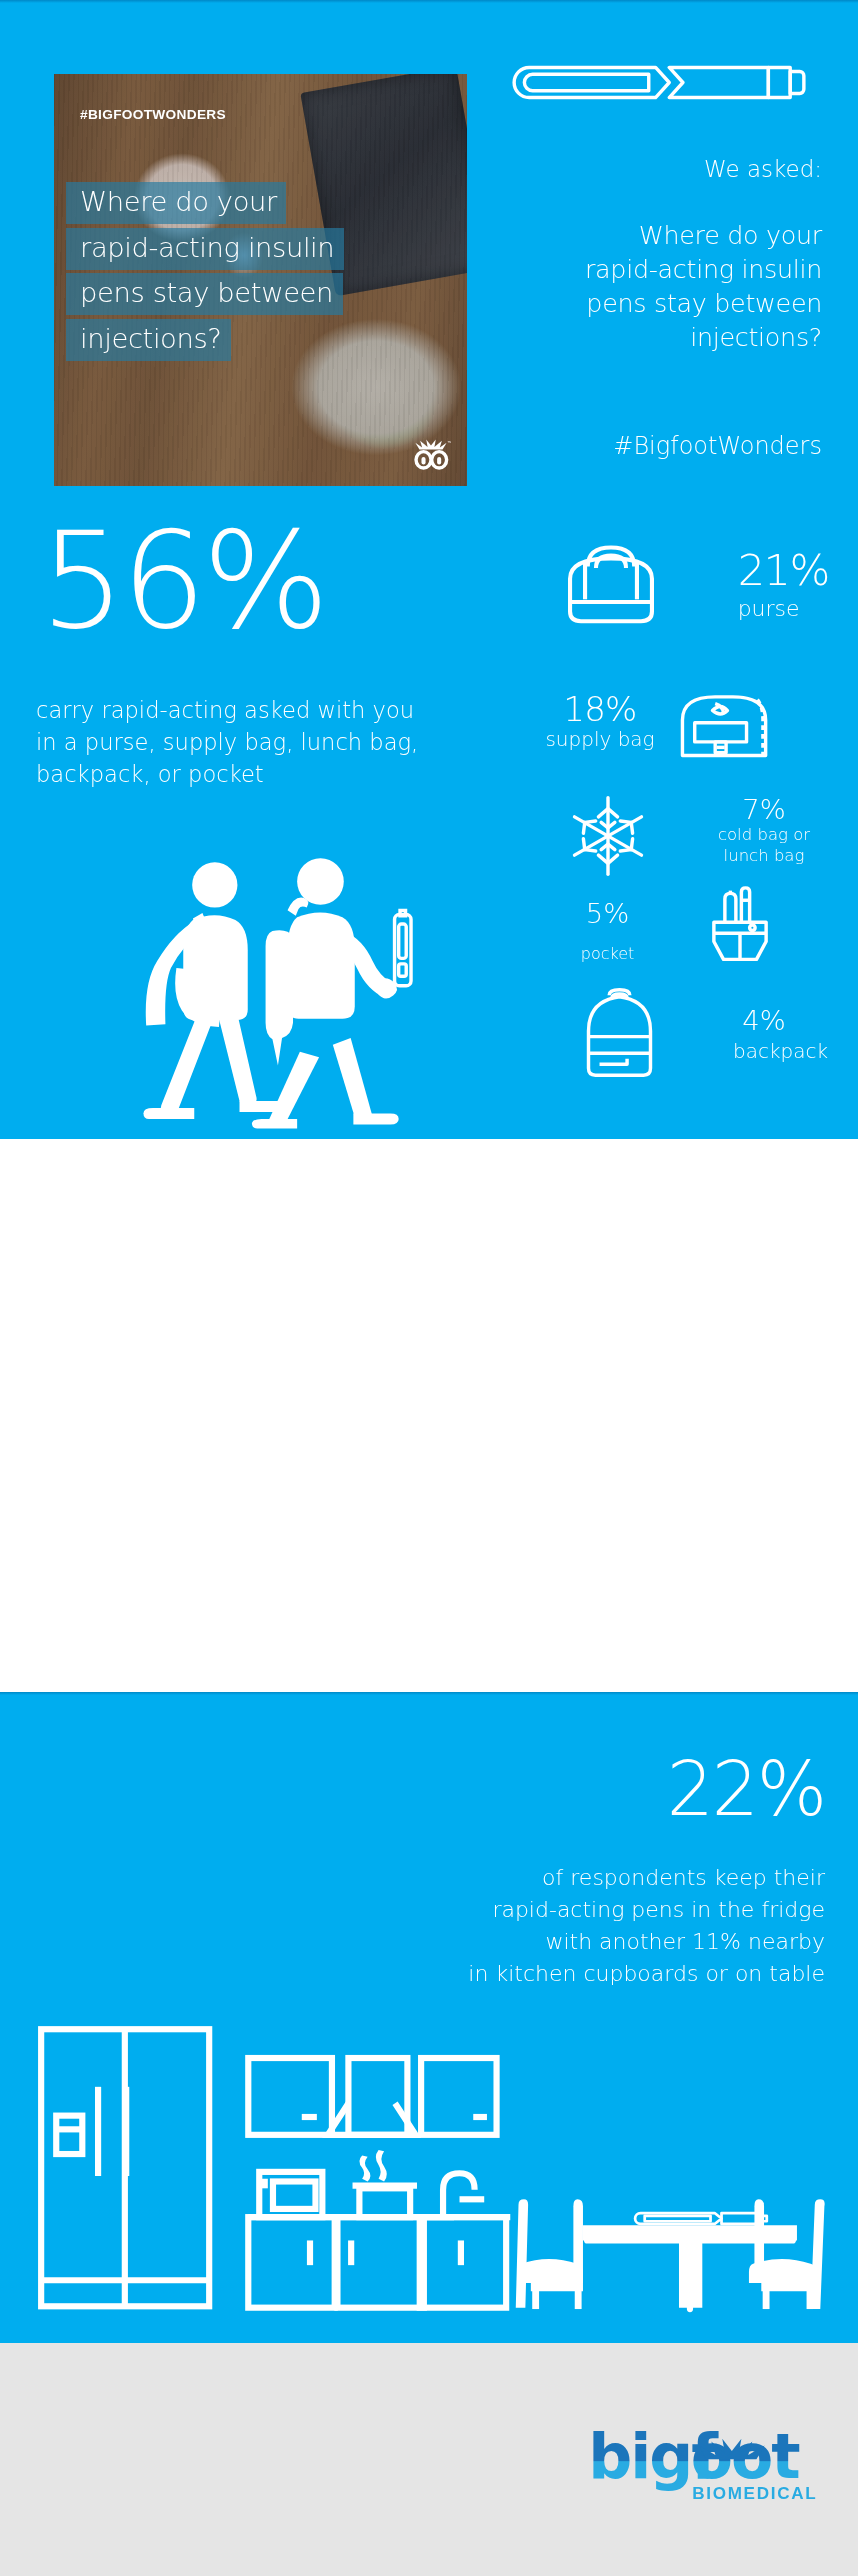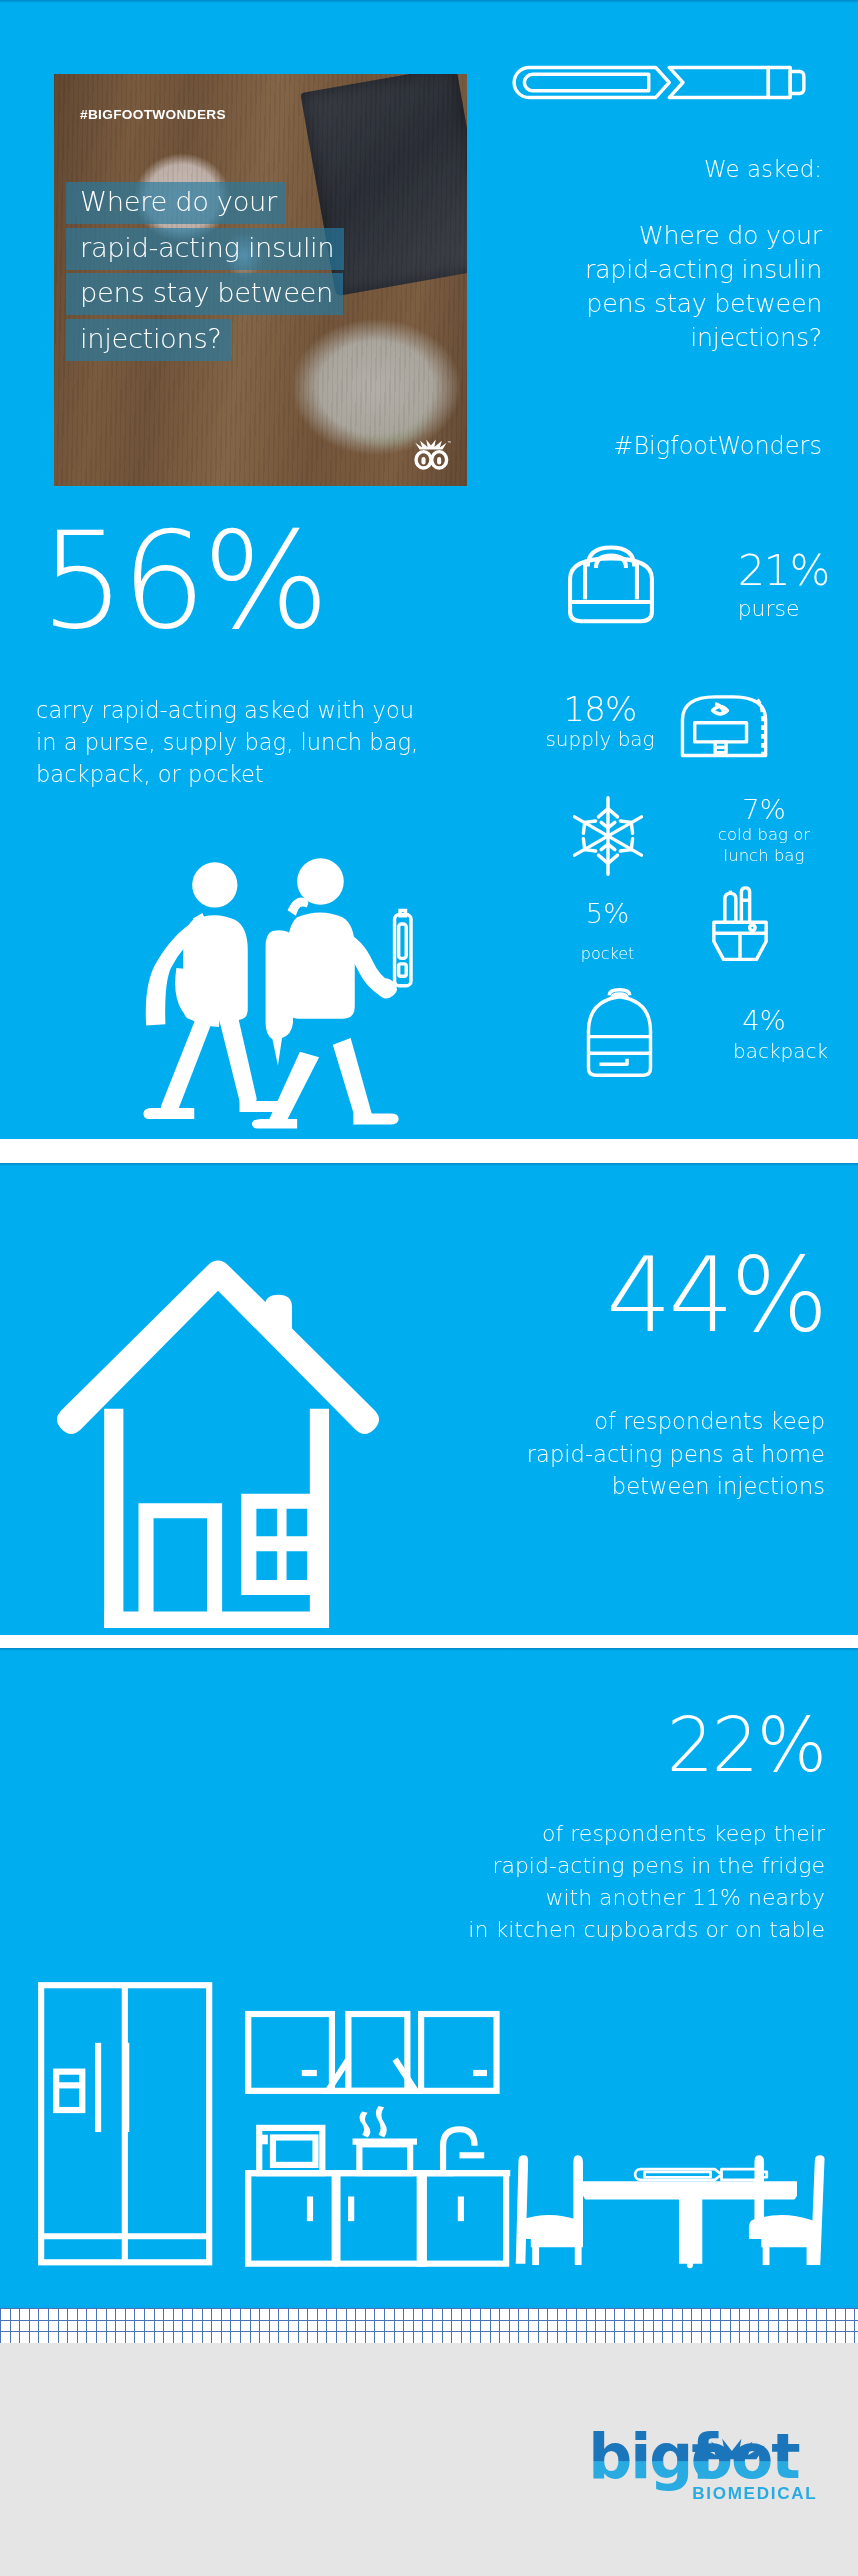--- a/index.html
+++ b/index.html
@@ -127,21 +127,21 @@
     font-size:103px; line-height:1; font-family:"DejaVu Sans", sans-serif;
     font-weight:300; letter-spacing:-3.4px;
   }
   .copy44{
     position:absolute; right:33px; top:242px; width:425px; text-align:right; color:#fff;
     font-size:22.6px; line-height:1.44; font-family:"DejaVu Sans", sans-serif; font-weight:300;
   }
 
   
   #div2 { top:1635px; height:12.4px; }
-  #sec3 { top:1648px; height:696px; }
+  #sec3 { top:1692px; height:696px; }
   .pct22{
     position:absolute; right:33px; top:60px; color:#fff; text-align:right;
     font-size:74px; line-height:1; font-family:"DejaVu Sans", sans-serif;
     font-weight:300; letter-spacing:-2.1px;
   }
   .copy22{
     position:absolute; right:33px; top:170px; width:549px; text-align:right; color:#fff;
     font-size:22px; line-height:1.46; font-family:"DejaVu Sans", sans-serif; font-weight:300;
   }
   .kitchen{ position:absolute; left:0; top:307px; width:858px; height:343px; }
@@ -331,39 +331,20 @@
       </g>
     </svg>
     <div class="stat" id="st-back">
       <span class="num">4%</span>
       <span class="lab">backpack</span>
     </div>
   </div>
 
   <div class="divider" id="div1"></div>
 
-  <div class="panel" id="sec2">
-    <svg class="house" viewBox="0 0 570 620">
-      <g fill="#fff">
-        <path d="M30 330 q-14 -14 0 -28 L244 90 q14 -12 28 0 l214 212 q14 14 0 28 q-14 14 -28 0 L258 128 L58 330 q-14 14 -28 0 Z"></path>
-        <path d="M326 152 q0 -18 20 -18 q20 0 20 18 v82 l-40 -38 Z"></path>
-        <path d="M92 300 h28 v320 h-28 Z"></path>
-        <path d="M392 300 h28 v320 h-28 Z"></path>
-        <path d="M92 596 h328 v24 H92 Z"></path>
-        <path d="M142 438 h122 v182 h-122 Z M164 460 v138 h78 v-138 Z"></path>
-        <path d="M292 424 h116 v148 h-116 Z M314 446 v40 h30 v-40 Z M358 446 v40 h30 v-40 Z M314 508 v42 h30 v-42 Z M358 508 v42 h30 v-42 Z"></path>
-      </g>
-    </svg>
-    <div class="pct44">44%</div>
-    <div class="copy44">
-      <div>of respondents keep</div>
-      <div>rapid-acting pens at home</div>
-      <div>between injections</div>
-    </div>
-  </div>
 
   <div class="divider" id="div2"></div>
 
   <div class="panel" id="sec3">
     <div class="pct22">22%</div>
     <div class="copy22">
       <div>of respondents keep their</div>
       <div>rapid-acting pens in the fridge</div>
       <div>with another 11% nearby</div>
       <div>in kitchen cupboards or on table</div>

